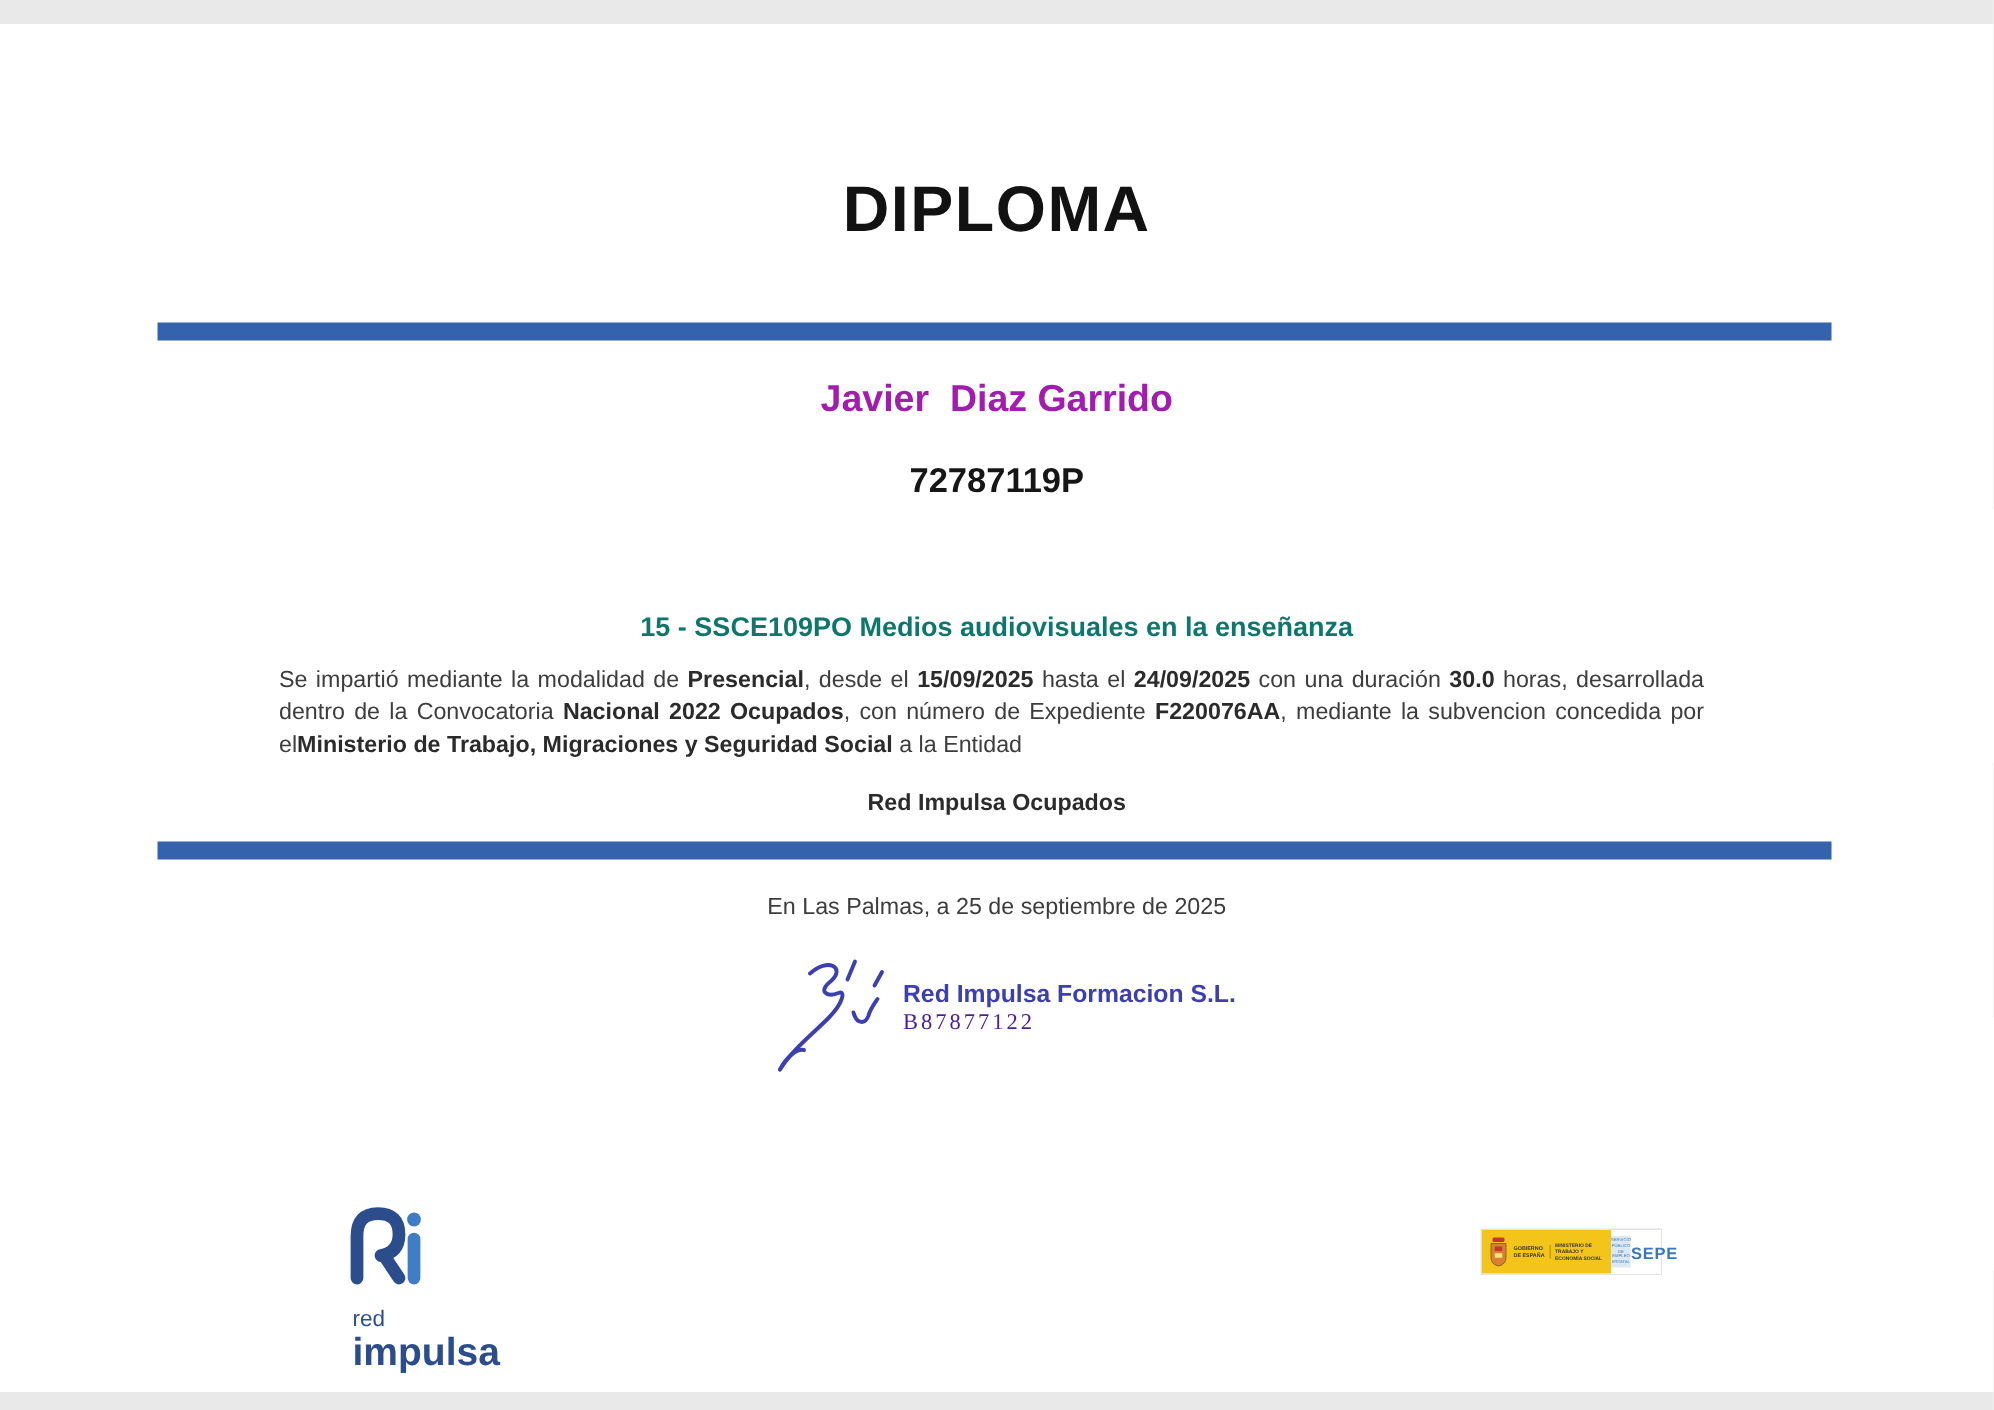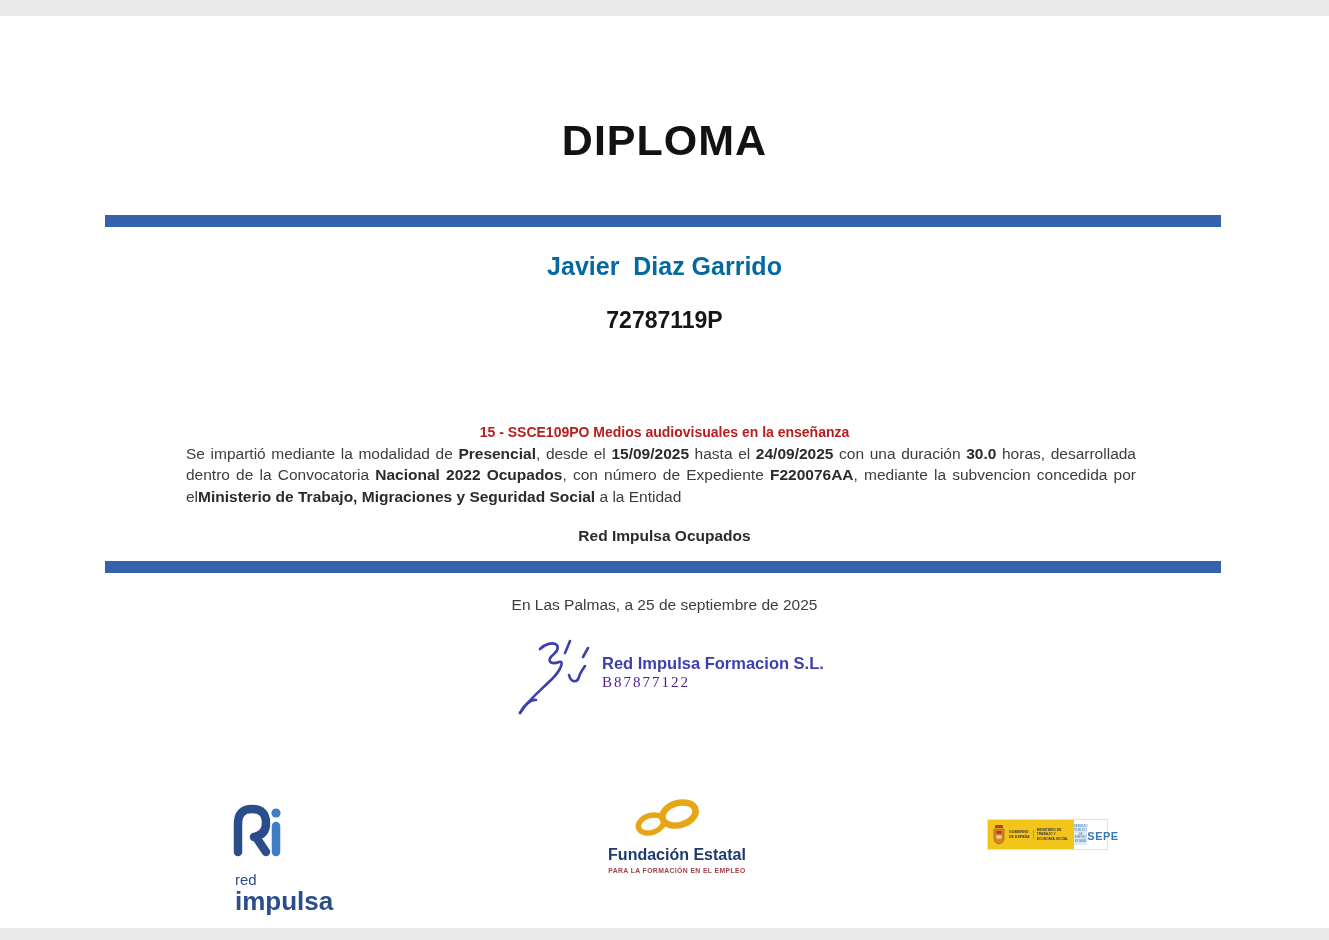--- a/index.html
+++ b/index.html
@@ -8,25 +8,25 @@
     font-family:"Liberation Sans", sans-serif; color:#3d3d3d; overflow:hidden;
     margin:16px auto;
   }
   .abs { position:absolute; }
   .center { left:0; width:100%; text-align:center; }
 
   .title { top:100px; font-size:43px; font-weight:800; letter-spacing:1px; color:#121212; }
   .rule  { left:105px; width:1116px; height:12px; background:#3462ac; }
   .rule1 { top:199px; } .rule2 { top:545px; }
 
-  .name { top:236px; font-size:25px; font-weight:700; color:#0369a1; white-space:pre; }
+  .name { top:236px; font-size:25px; font-weight:700; color:#a21caf; white-space:pre; }
   .nif  { top:291px; font-size:23px; font-weight:700; color:#161616; }
 
   .intro  { left:186px; top:347px; width:950px; font-size:15.5px; }
-  .course { top:408px; font-size:14px; font-weight:700; color:#b91c1c; }
+  .course { top:392px; font-size:18px; font-weight:700; color:#0f766e; }
   .para   { left:186px; top:427px; width:950px; font-size:15.5px; line-height:21.4px; text-align:justify; }
   .para span[data-b] { font-weight:700; color:#2b2b2b; }
   .entity { top:511px; font-size:15.5px; font-weight:700; color:#2b2b2b; }
   .dateline { top:580px; font-size:15.5px; }
 
   .sig-svg { left:512px; top:620px; }
   .stamp   { left:602px; top:638px; width:215px; color:#3c3fae; }
   .stamp-co  { font-size:16.5px; font-weight:700; white-space:nowrap; }
   .stamp-cif { font-family:"Liberation Serif", serif; font-size:15px; letter-spacing:2px; color:#4c1d95; margin-top:1px; }
 
@@ -96,30 +96,20 @@
         <path d="M48,24 L48,50" stroke="#3f7dc4" stroke-width="8.5"></path>
       </g>
       <circle cx="48" cy="11" r="4.6" fill="#3f7dc4"></circle>
     </svg>
     <div class="ri-text">
       <div class="ri-w1">red</div>
       <div class="ri-w2">impulsa</div>
     </div>
   </div>
 
-  <div class="abs fe">
-    <svg class="fe-sym" width="84" height="44" viewBox="0 0 84 44">
-      <g fill="none" stroke="#e7a615" stroke-linecap="round">
-        <ellipse cx="26" cy="28" rx="13" ry="8.5" stroke-width="5.5" transform="rotate(-18 26 28)"></ellipse>
-        <ellipse cx="54" cy="18" rx="17" ry="11" stroke-width="6.5" transform="rotate(-16 54 18)"></ellipse>
-      </g>
-    </svg>
-    <div class="fe-name">Fundación Estatal</div>
-    <div class="fe-tag">PARA LA FORMACIÓN EN EL EMPLEO</div>
-  </div>
 
   <div class="abs gob">
     <div class="gob-yellow">
       <svg class="crest" width="14" height="22" viewBox="0 0 14 22">
         <rect x="3" y="1" width="8" height="3" rx="1" fill="#c0392b"></rect>
         <path d="M2,5 h10 v9 q0,5 -5,6 q-5,-1 -5,-6 z" fill="#d98032" stroke="#8a5a14" stroke-width="0.6"></path>
         <rect x="4.5" y="7" width="5" height="3" fill="#c0392b"></rect>
         <rect x="4.5" y="11.5" width="5" height="3" fill="#f6e27a"></rect>
       </svg>
       <div class="gov-col">

